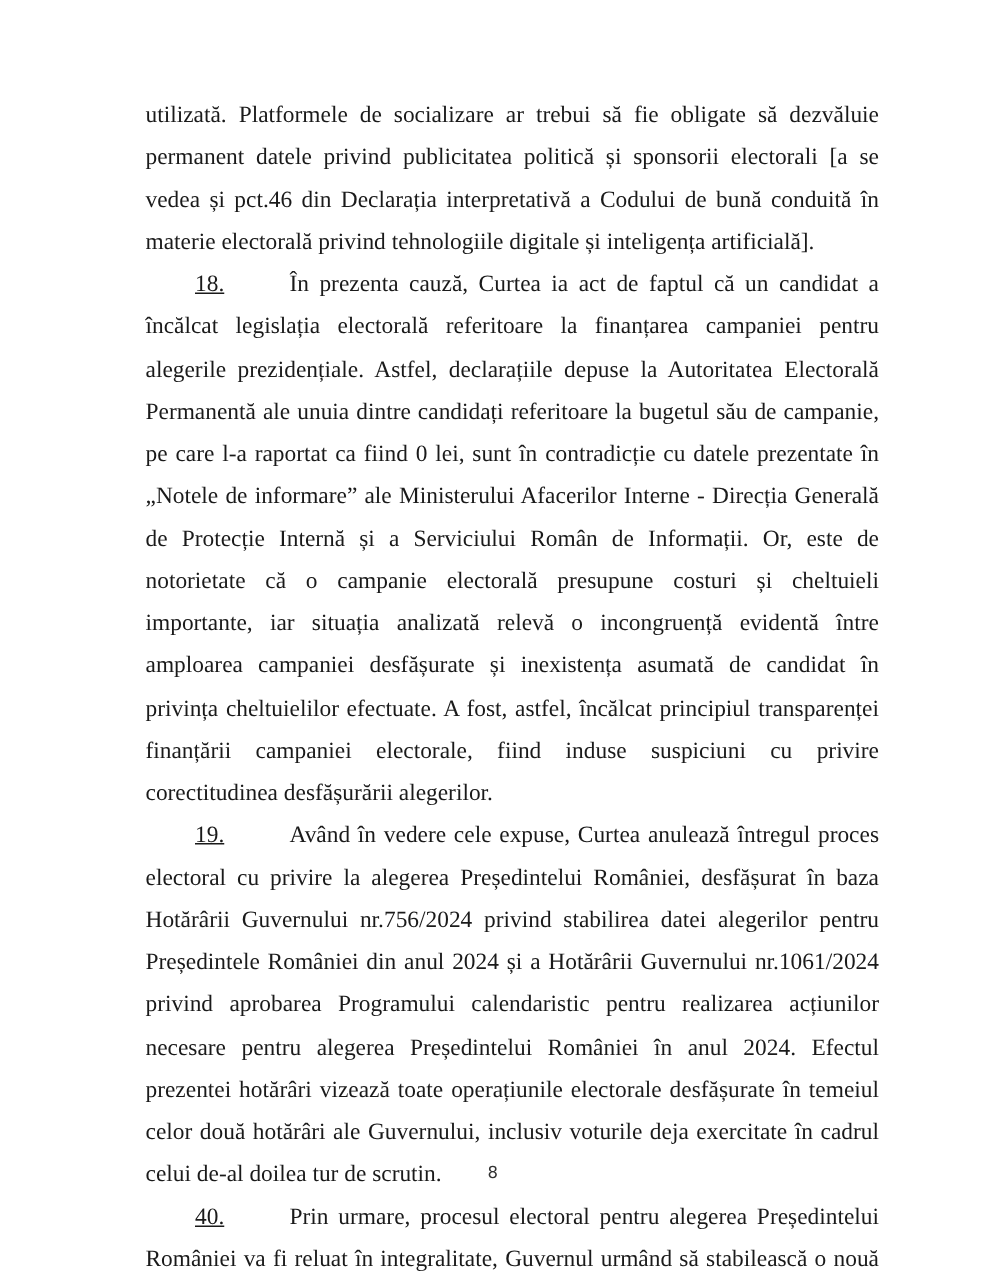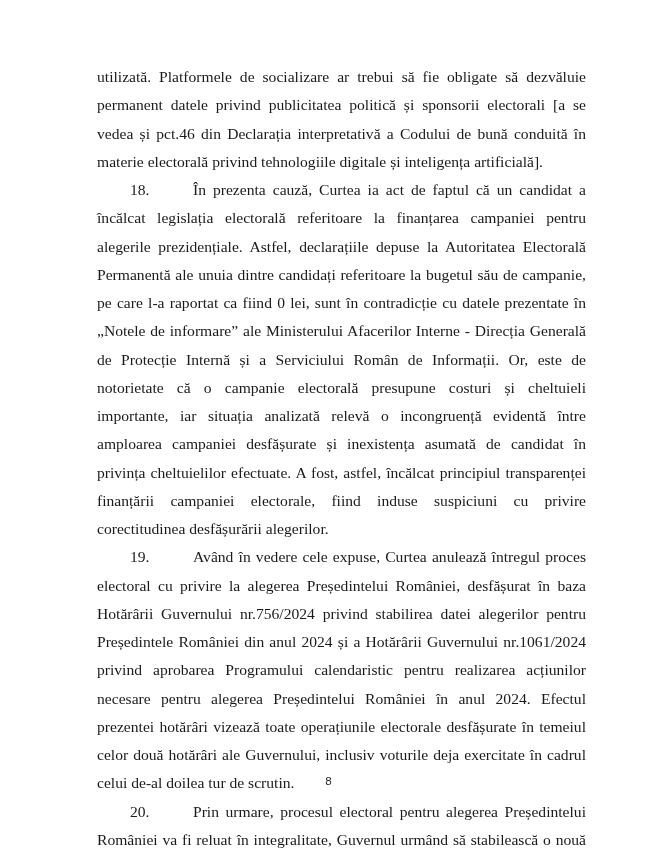--- a/index.html
+++ b/index.html
@@ -4,37 +4,37 @@
 <style>
   html, body { margin: 0; padding: 0; background: #ffffff; }
   body { width: 657px; height: 850px; position: relative; overflow: hidden; }
   .page {
     position: absolute; left: 97px; top: 63px; width: 489px;
     font-family: "Liberation Serif", "DejaVu Serif", serif;
     font-size: 15.6px; line-height: 28.25px; color: #1a1a1a;
   }
   .para { margin: 0; text-align: justify; }
   .para.numbered { text-indent: 33px; }
-  .num { display: inline-block; width: 63px; text-indent: 0; }
+  .num { display: inline-block; width: 63px; text-indent: 0; text-decoration: underline; }
   .pagenum {
     position: absolute; left: 0; width: 657px; top: 775px; text-align: center;
     font-family: "DejaVu Sans", "Liberation Sans", sans-serif; font-size: 11px; color: #333;
   }
 </style>
 </head>
 <body>
 
 <div class="page">
   <p class="para">
     <span>utilizată. Platformele de socializare ar trebui să fie obligate să dezvăluie permanent datele privind publicitatea politică și sponsorii electorali [a se vedea și pct.46 din Declarația interpretativă a Codului de bună conduită în materie electorală privind tehnologiile digitale și inteligența artificială].</span>
   </p>
   <p class="para numbered">
     <span class="num">18.</span><span>În prezenta cauză, Curtea ia act de faptul că un candidat a încălcat legislația electorală referitoare la finanțarea campaniei pentru alegerile prezidențiale. Astfel, declarațiile depuse la Autoritatea Electorală Permanentă ale unuia dintre candidați referitoare la bugetul său de campanie, pe care l-a raportat ca fiind 0 lei, sunt în contradicție cu datele prezentate în „Notele de informare” ale Ministerului Afacerilor Interne - Direcția Generală de Protecție Internă și a Serviciului Român de Informații. Or, este de notorietate că o campanie electorală presupune costuri și cheltuieli importante, iar situația analizată relevă o incongruență evidentă între amploarea campaniei desfășurate și inexistența asumată de candidat în privința cheltuielilor efectuate. A fost, astfel, încălcat principiul transparenței finanțării campaniei electorale, fiind induse suspiciuni cu privire corectitudinea desfășurării alegerilor.</span>
   </p>
   <p class="para numbered">
     <span class="num">19.</span><span>Având în vedere cele expuse, Curtea anulează întregul proces electoral cu privire la alegerea Președintelui României, desfășurat în baza Hotărârii Guvernului nr.756/2024 privind stabilirea datei alegerilor pentru Președintele României din anul 2024 și a Hotărârii Guvernului nr.1061/2024 privind aprobarea Programului calendaristic pentru realizarea acțiunilor necesare pentru alegerea Președintelui României în anul 2024. Efectul prezentei hotărâri vizează toate operațiunile electorale desfășurate în temeiul celor două hotărâri ale Guvernului, inclusiv voturile deja exercitate în cadrul celui de-al doilea tur de scrutin.</span>
   </p>
   <p class="para numbered" style="text-align-last: justify;">
-    <span class="num">20.</span><span>Prin urmare, procesul electoral pentru alegerea Președintelui României va fi reluat în integralitate, Guvernul urmând să stabilească o nouă dată</span>
+    <span class="num">40.</span><span>Prin urmare, procesul electoral pentru alegerea Președintelui României va fi reluat în integralitate, Guvernul urmând să stabilească o nouă dată</span>
   </p>
 </div>
 
 <div class="pagenum">8</div>
 
 </body></html>

